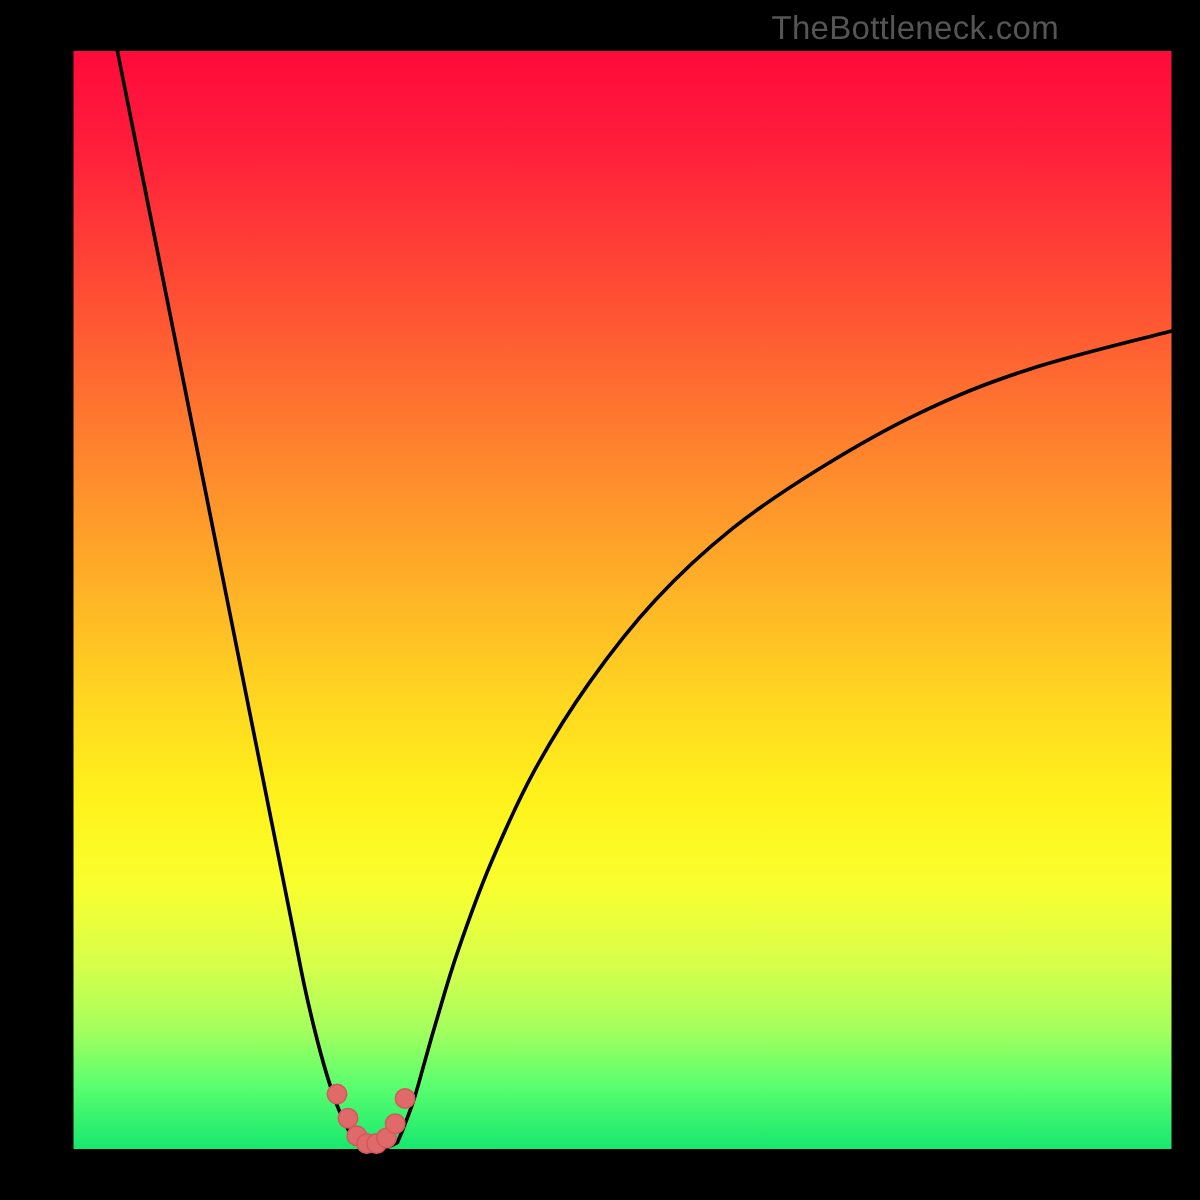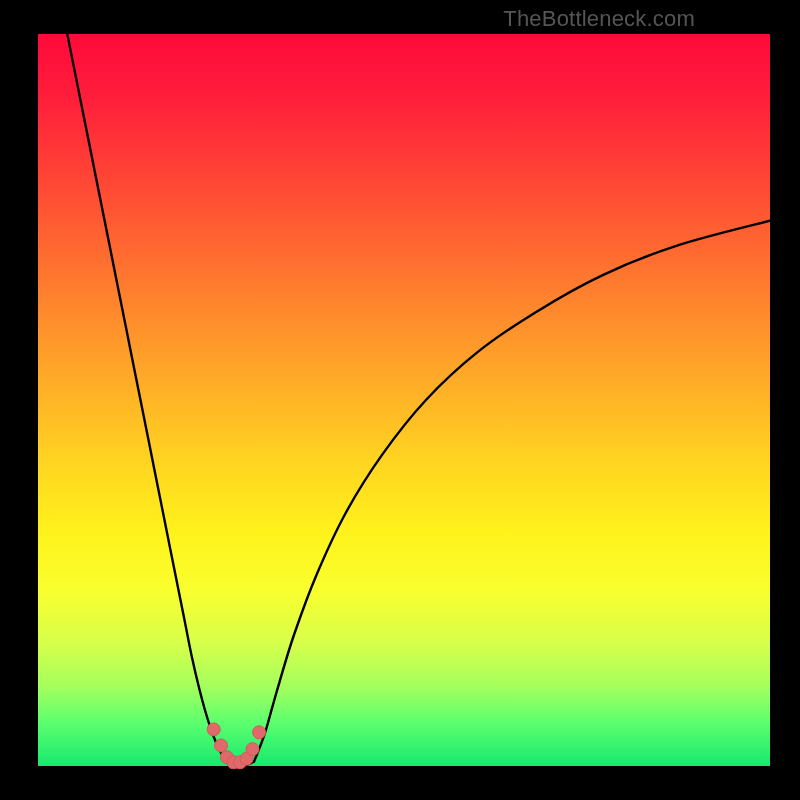--- a/index.html
+++ b/index.html
@@ -6,21 +6,21 @@
     margin: 0;
     padding: 0;
     width: 800px;
     height: 800px;
     overflow: hidden;
     background: #000;
     font-family: Arial, Helvetica, sans-serif;
   }
   .frame {
     position: absolute;
-    left: 4px;
+    left: 15px;
     top: 0;
     width: 701px;
     height: 800px;
     background: #000;
   }
   .plot {
     position: absolute;
     left: 34px;
     top: 34px;
     width: 732px;

